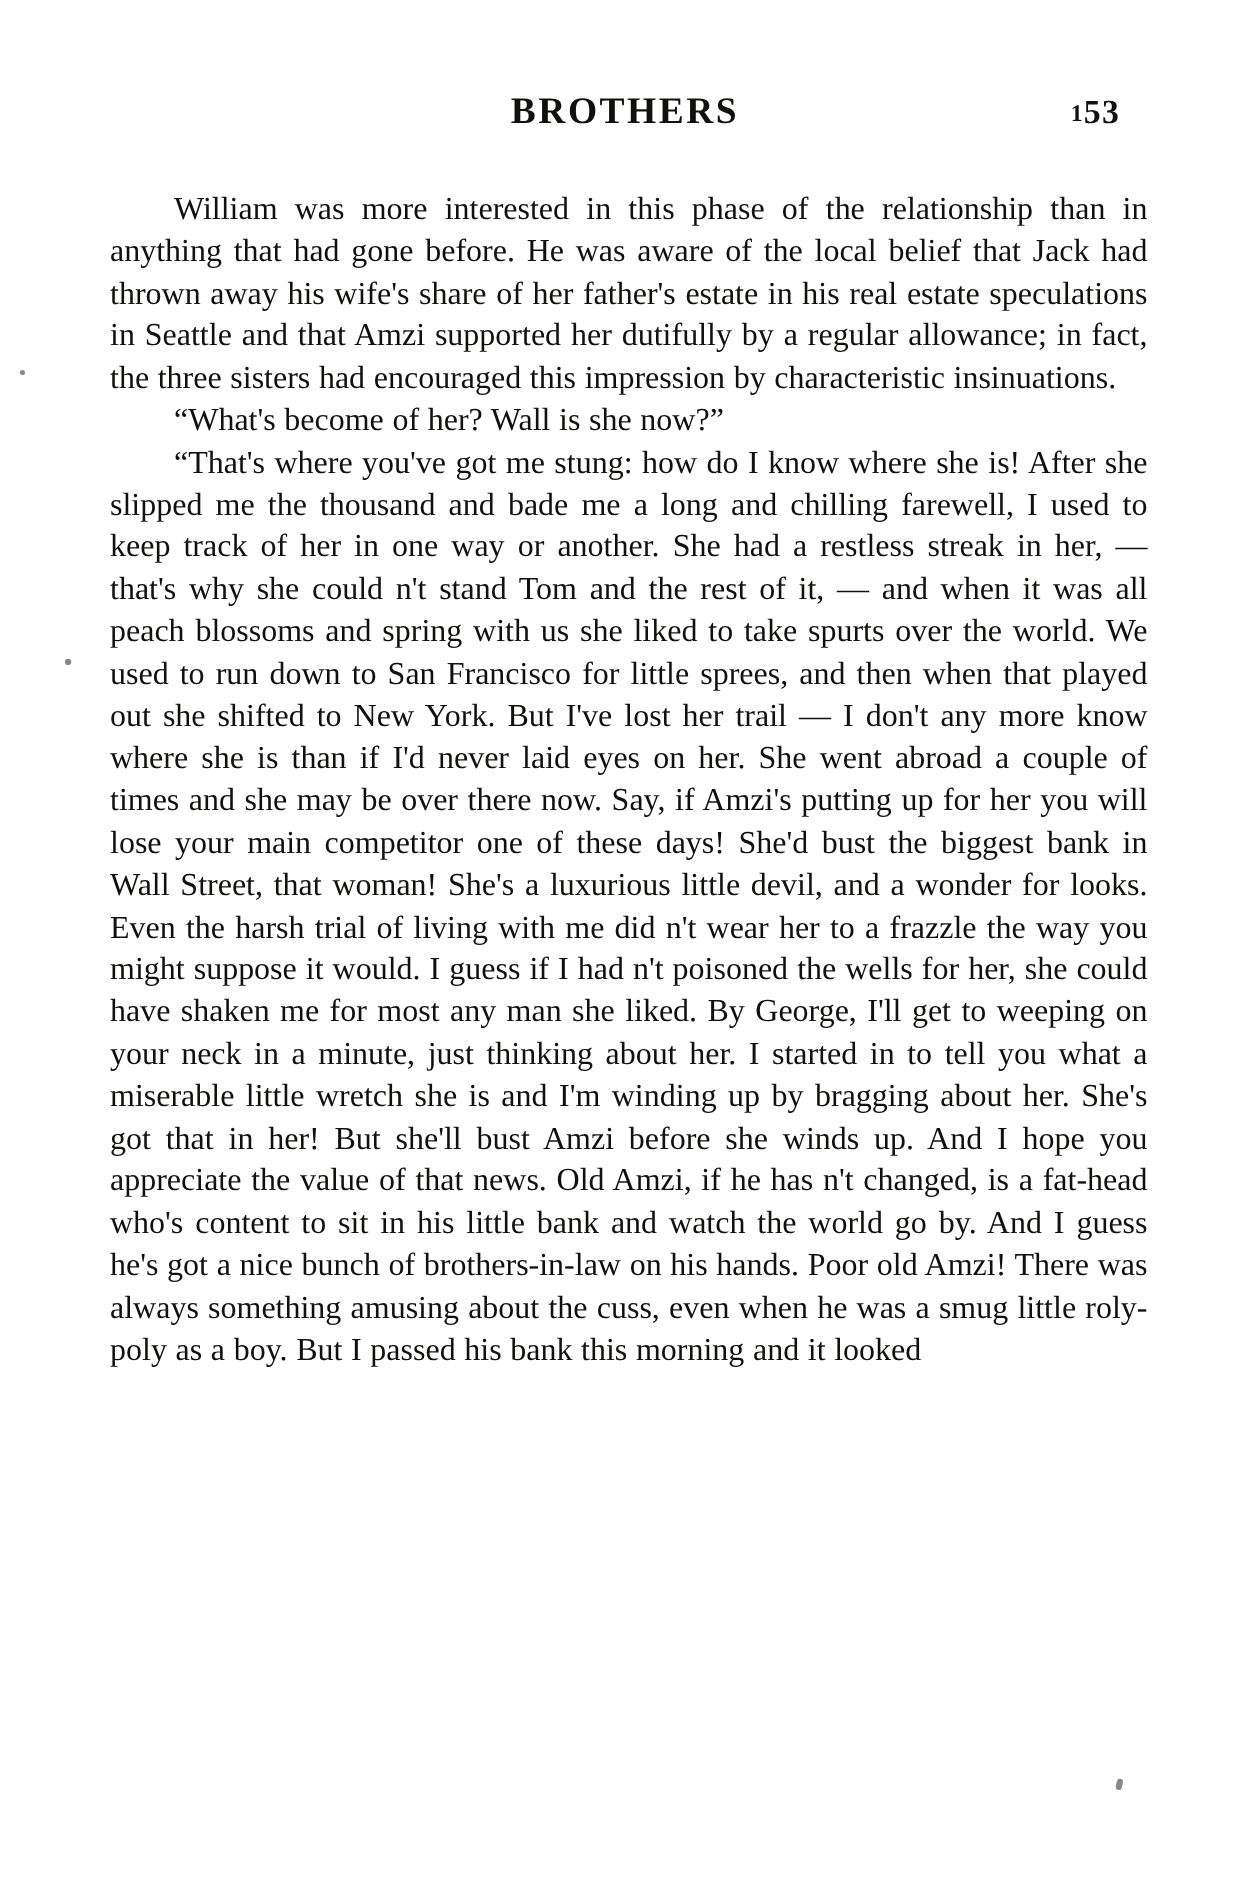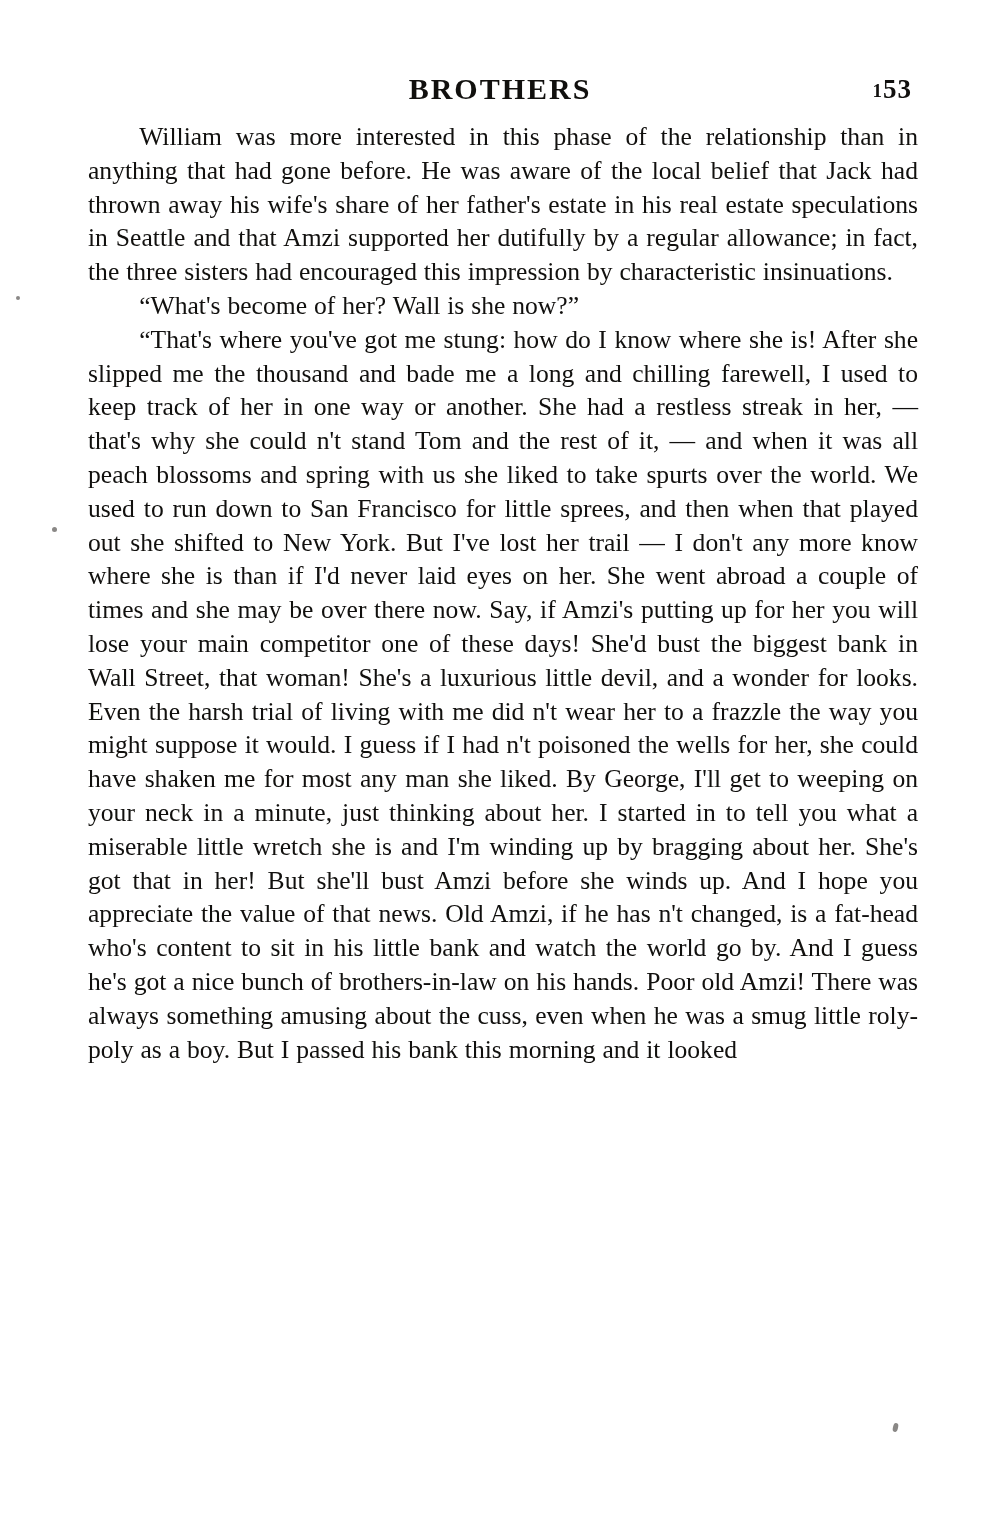--- a/index.html
+++ b/index.html
@@ -33,34 +33,34 @@
   }
   .header-title {
     font-size: 30px;
     font-weight: bold;
     letter-spacing: 2.0px;
     text-align: center;
     white-space: nowrap;
   }
   .folio {
     position: absolute;
-    right: 0px;
+    right: 16px;
     top: 2px;
     font-size: 27px;
     font-weight: bold;
     letter-spacing: 1px;
   }
   .folio .small {
     font-size: 19px;
     vertical-align: 0.07em;
   }
   .body-text {
     position: absolute;
     left: 88px;
-    top: 120px;
+    top: 150px;
     width: 830px;
   }
   p {
     margin: 0;
     font-size: 25.6px;
     line-height: 33.8px;
     text-align: justify;
     text-justify: inter-word;
     text-indent: 2.0em;
     -webkit-hyphens: none;

